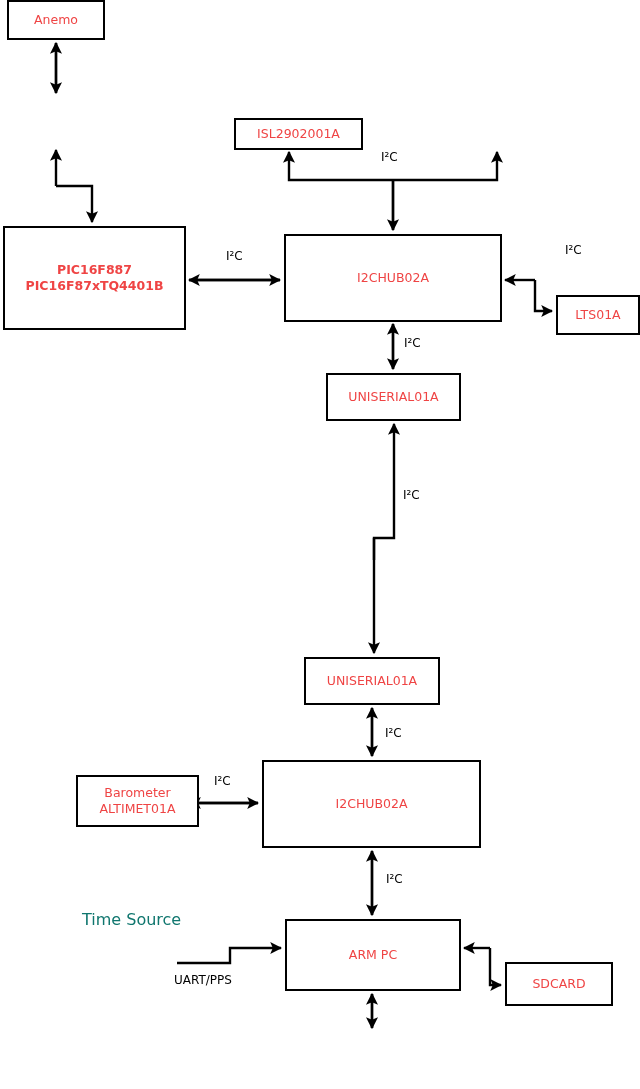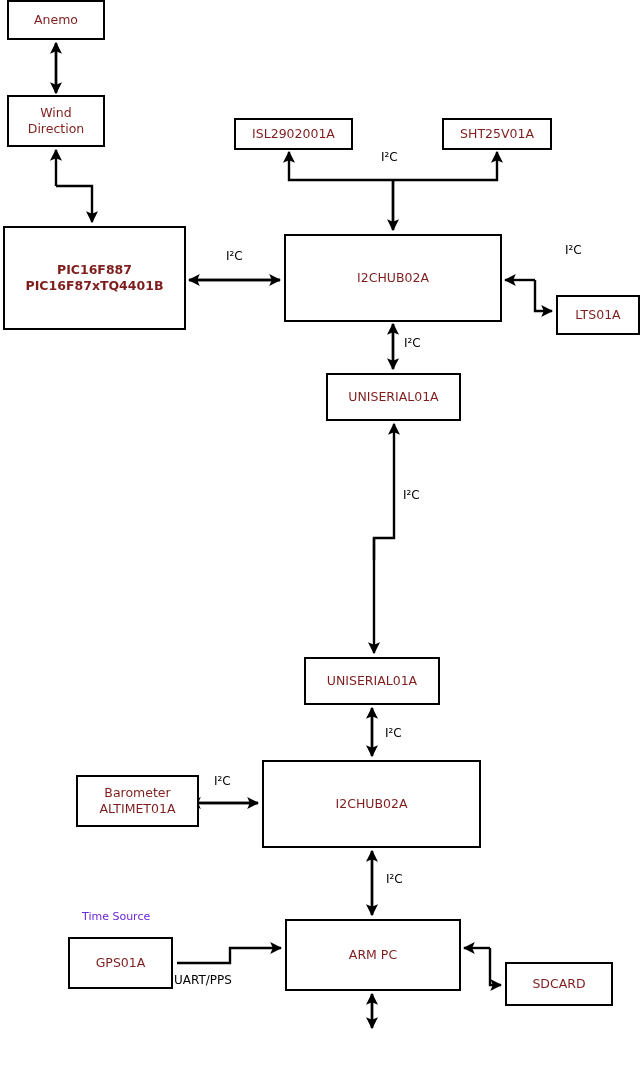--- a/index.html
+++ b/index.html
@@ -30,35 +30,35 @@
     position: absolute;
     box-sizing: border-box;
     border: 2px solid #000000;
     background: #ffffff;
     display: flex;
     align-items: center;
     justify-content: center;
     text-align: center;
     font-size: 12.5px;
     line-height: 1.25;
-    color: #7f1d1d;
+    color: #ef4444;
     z-index: 2;
     white-space: pre-line;
   }
   .edge-label {
     position: absolute;
     font-size: 12px;
     color: #000000;
     z-index: 3;
     white-space: nowrap;
   }
   .free-label {
     position: absolute;
-    font-size: 11px;
-    color: #6d28d9;
+    font-size: 16px;
+    color: #0f766e;
     z-index: 3;
     white-space: nowrap;
   }
 </style>
 </head>
 <body>
 
 <div id="diagram">
 
   <svg id="svg-layer" viewBox="0 0 640 1089" xmlns="http://www.w3.org/2000/svg">
@@ -106,44 +106,40 @@
       <path d="M 490 948 L 464 948" marker-end="url(#arrow)"></path>
       <path d="M 490 948 L 490 985 L 501 985" marker-end="url(#arrow)"></path>
 
       <path d="M 372 994 L 372 1028" marker-end="url(#arrow)"></path>
       <path d="M 372 1028 L 372 994" marker-end="url(#arrow)"></path>
     </g>
   </svg>
 
   <div class="node" style="left:7px; top:0px; width:98px; height:40px;">Anemo</div>
 
-  <div class="node" style="left:7px; top:95px; width:98px; height:52px;">Wind
-Direction</div>
 
   <div class="node" style="left:3px; top:226px; width:183px; height:104px;font-weight:bold;">PIC16F887
 PIC16F87xTQ4401B</div>
 
-  <div class="node" style="left:234px; top:118px; width:119px; height:32px;">ISL2902001A</div>
+  <div class="node" style="left:234px; top:118px; width:129px; height:32px;">ISL2902001A</div>
 
-  <div class="node" style="left:442px; top:118px; width:110px; height:32px;">SHT25V01A</div>
 
   <div class="node" style="left:284px; top:234px; width:218px; height:88px;">I2CHUB02A</div>
 
   <div class="node" style="left:556px; top:295px; width:84px; height:40px;">LTS01A</div>
 
   <div class="node" style="left:326px; top:373px; width:135px; height:48px;">UNISERIAL01A</div>
 
   <div class="node" style="left:304px; top:657px; width:136px; height:48px;">UNISERIAL01A</div>
 
   <div class="node" style="left:76px; top:775px; width:123px; height:52px;">Barometer
 ALTIMET01A</div>
 
   <div class="node" style="left:262px; top:760px; width:219px; height:88px;">I2CHUB02A</div>
 
-  <div class="node" style="left:68px; top:937px; width:105px; height:52px;">GPS01A</div>
 
   <div class="node" style="left:505px; top:962px; width:108px; height:44px;">SDCARD</div>
 
   <div class="node" style="left:285px; top:919px; width:176px; height:72px;">ARM PC</div>
 
 
   <div class="edge-label" style="left:381px; top:150px;">I²C</div>
 
   <div class="edge-label" style="left:226px; top:249px;">I²C</div>
 

